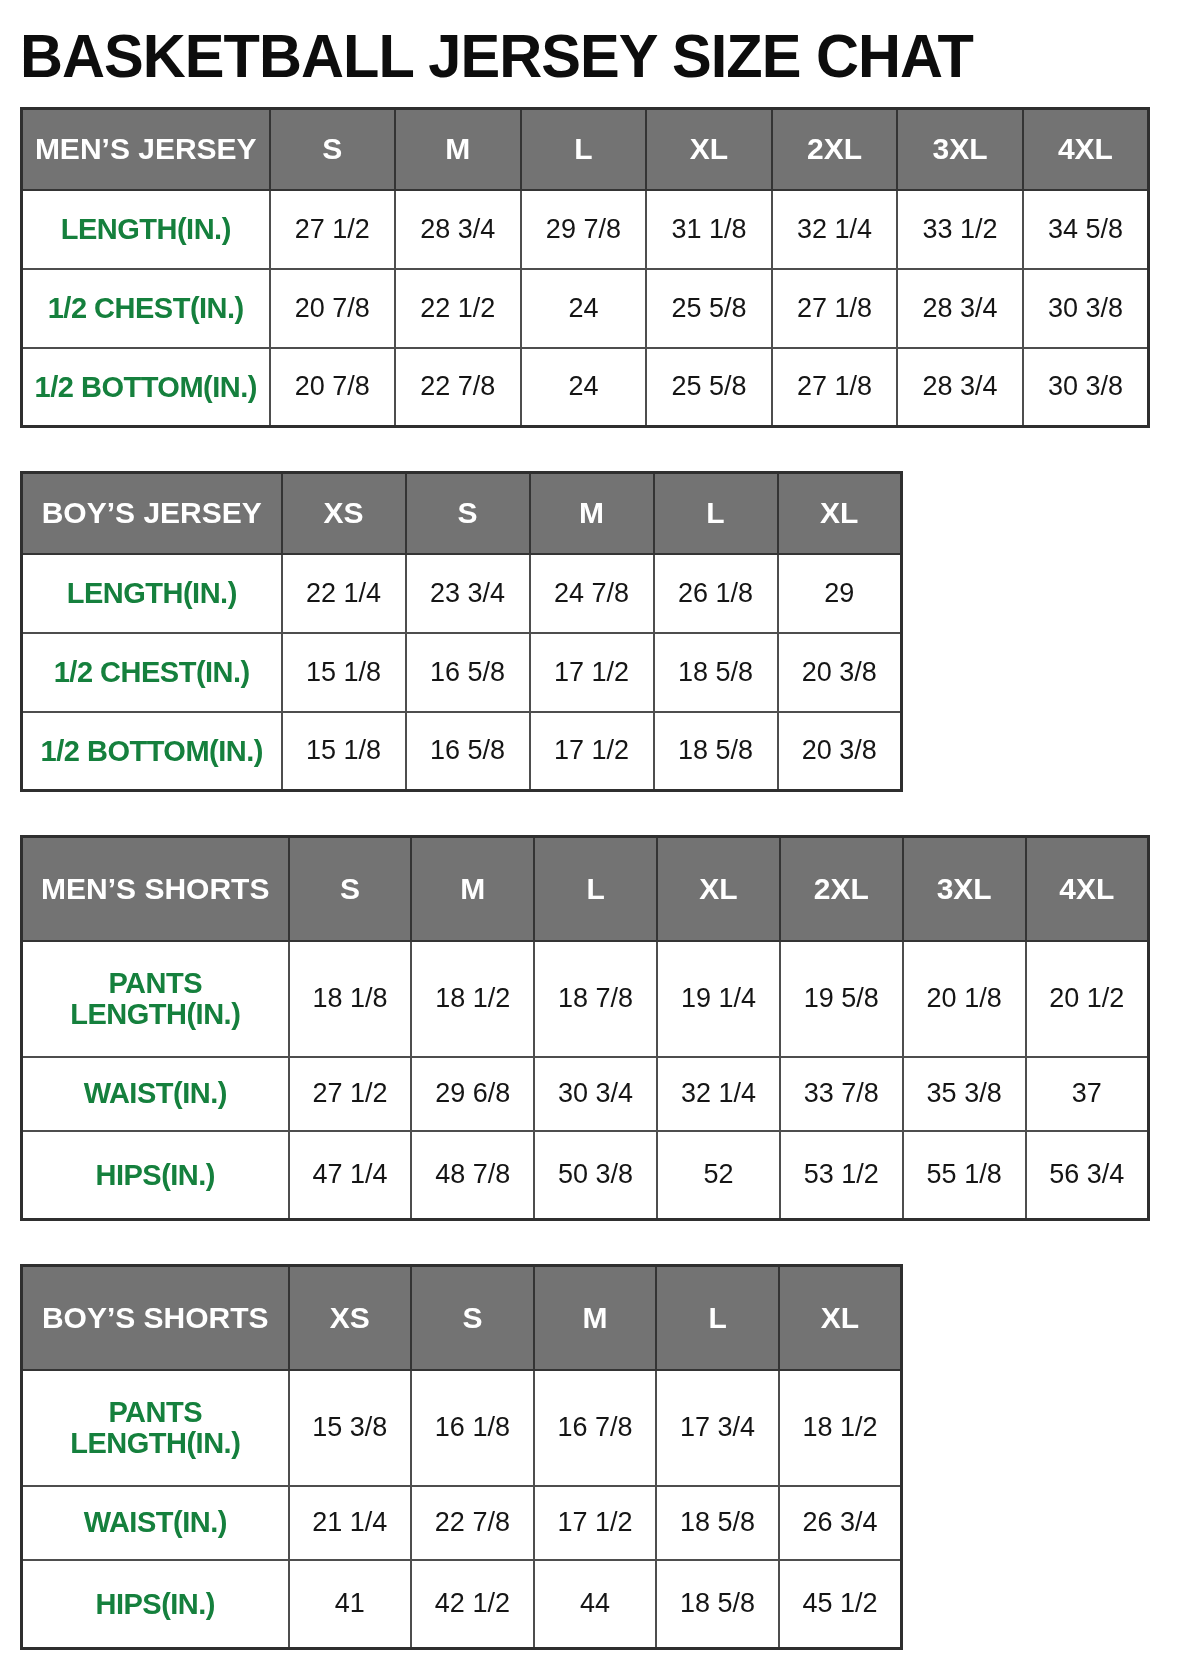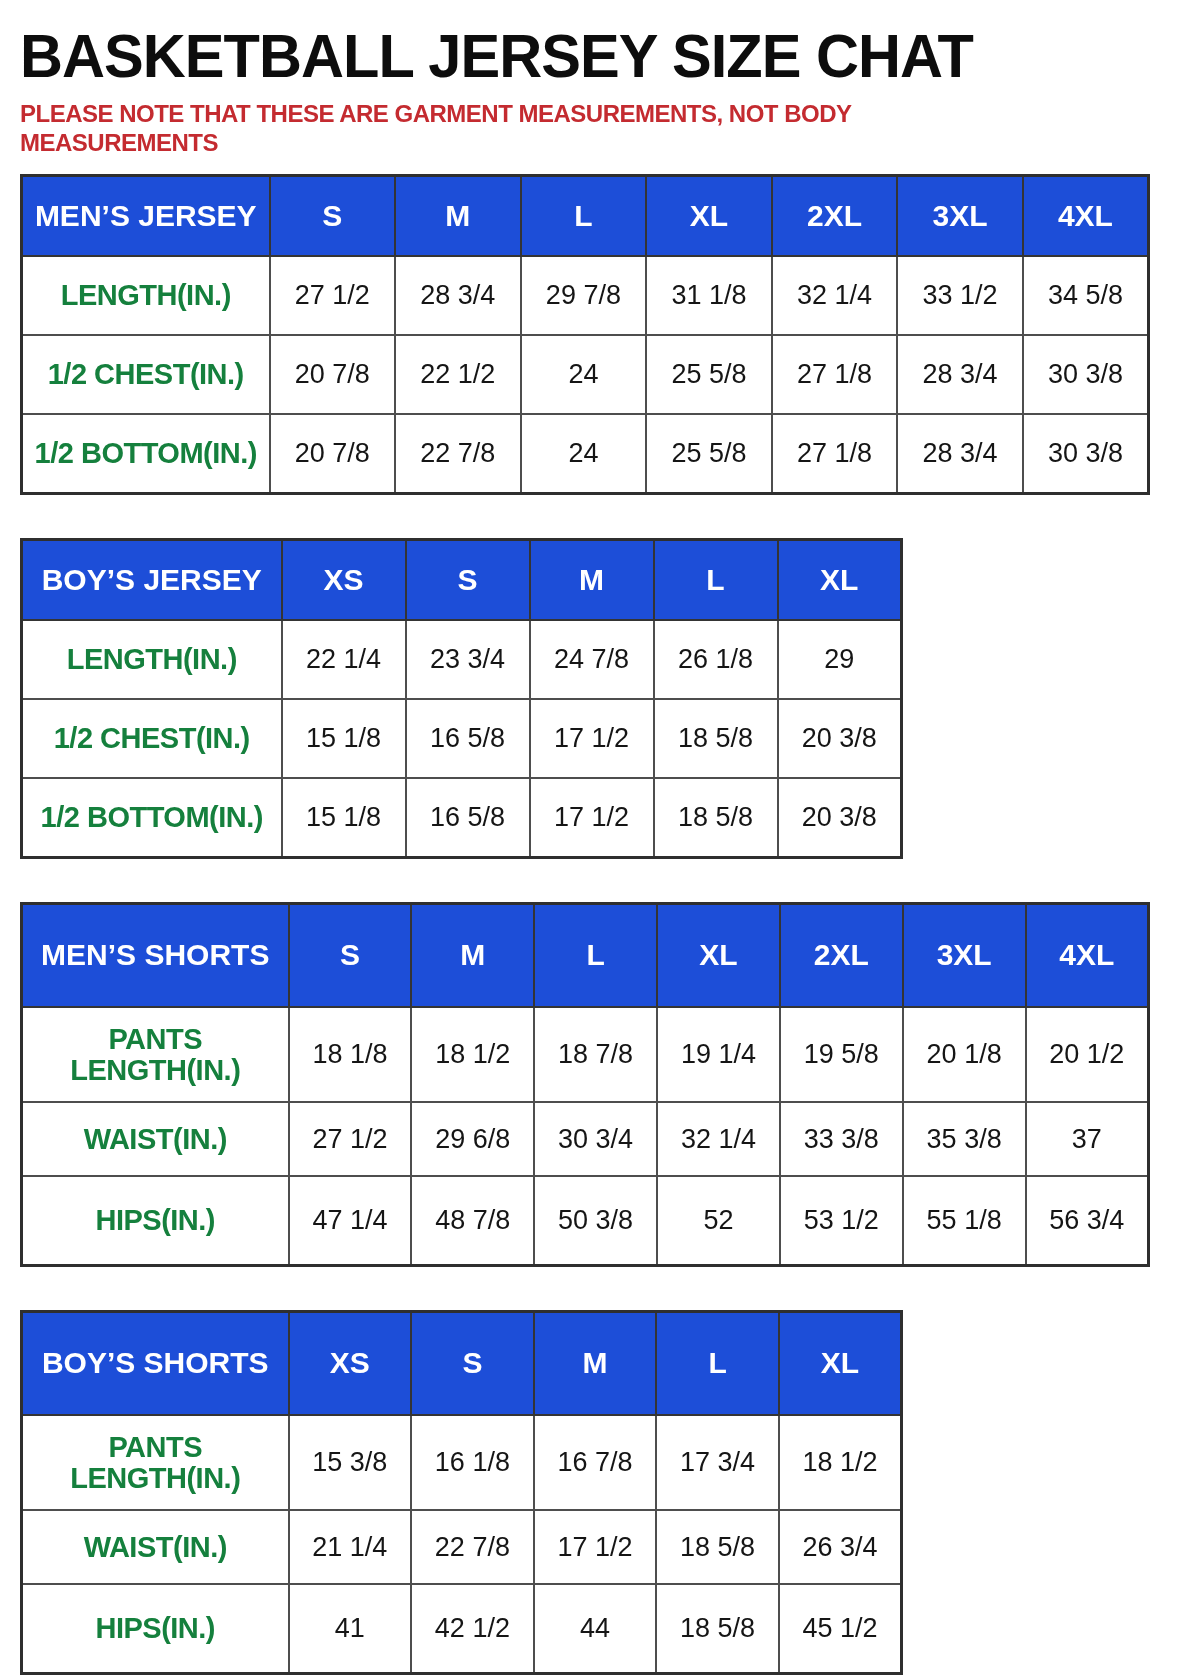--- a/index.html
+++ b/index.html
@@ -44,32 +44,32 @@
   .t-wide   { width: 1130px; }
   .t-narrow { width: 883px;  }
 
   .size-table th, .size-table td {
     border: 2px solid #4e4e4e;
     text-align: center;
     vertical-align: middle;
     overflow: hidden;
   }
   .size-table thead th {
-    background: #1d4ed8;
+    background: #737373;
     color: #ffffff;
     font-size: 30px;
     font-weight: bold;
     border-color: #343434;
     letter-spacing: 0px;
   }
   .t-jersey thead th { height: 81px; }
   .t-shorts thead th { height: 104px; }
 
   .t-jersey tbody td { height: 79px; }
-  .t-shorts tbody tr:nth-child(1) td { height: 95px; }
+  .t-shorts tbody tr:nth-child(1) td { height: 116px; }
   .t-shorts tbody tr:nth-child(2) td { height: 74px; }
   .t-shorts tbody tr:nth-child(3) td { height: 89px; }
 
   .lbl-250 th:first-child { width: 248px; }
   .lbl-260 th:first-child { width: 260px; }
   .lbl-265 th:first-child { width: 267px; }
 
   .size-table td.row-label {
     font-weight: bold;
     font-size: 29px;
@@ -82,21 +82,20 @@
     font-size: 27px;
     color: #151515;
     letter-spacing: 0px;
   }
 </style>
 </head>
 <body>
 
 <div class="page">
   <h1 class="title">BASKETBALL JERSEY SIZE CHAT</h1>
-  <p class="note">PLEASE NOTE THAT THESE ARE GARMENT MEASUREMENTS, NOT BODY MEASUREMENTS</p>
 
   <table class="size-table t-wide t-jersey lbl-250">
       <thead>
         <tr>
           <th>MEN’S JERSEY</th>
           <th>S</th>
           <th>M</th>
           <th>L</th>
           <th>XL</th>
           <th>2XL</th>
@@ -201,21 +200,21 @@
           <td class="value-cell">19 5/8</td>
           <td class="value-cell">20 1/8</td>
           <td class="value-cell">20 1/2</td>
         </tr>
         <tr>
           <td class="row-label">WAIST(IN.)</td>
           <td class="value-cell">27 1/2</td>
           <td class="value-cell">29 6/8</td>
           <td class="value-cell">30 3/4</td>
           <td class="value-cell">32 1/4</td>
-          <td class="value-cell">33 3/8</td>
+          <td class="value-cell">33 7/8</td>
           <td class="value-cell">35 3/8</td>
           <td class="value-cell">37</td>
         </tr>
         <tr>
           <td class="row-label">HIPS(IN.)</td>
           <td class="value-cell">47 1/4</td>
           <td class="value-cell">48 7/8</td>
           <td class="value-cell">50 3/8</td>
           <td class="value-cell">52</td>
           <td class="value-cell">53 1/2</td>

